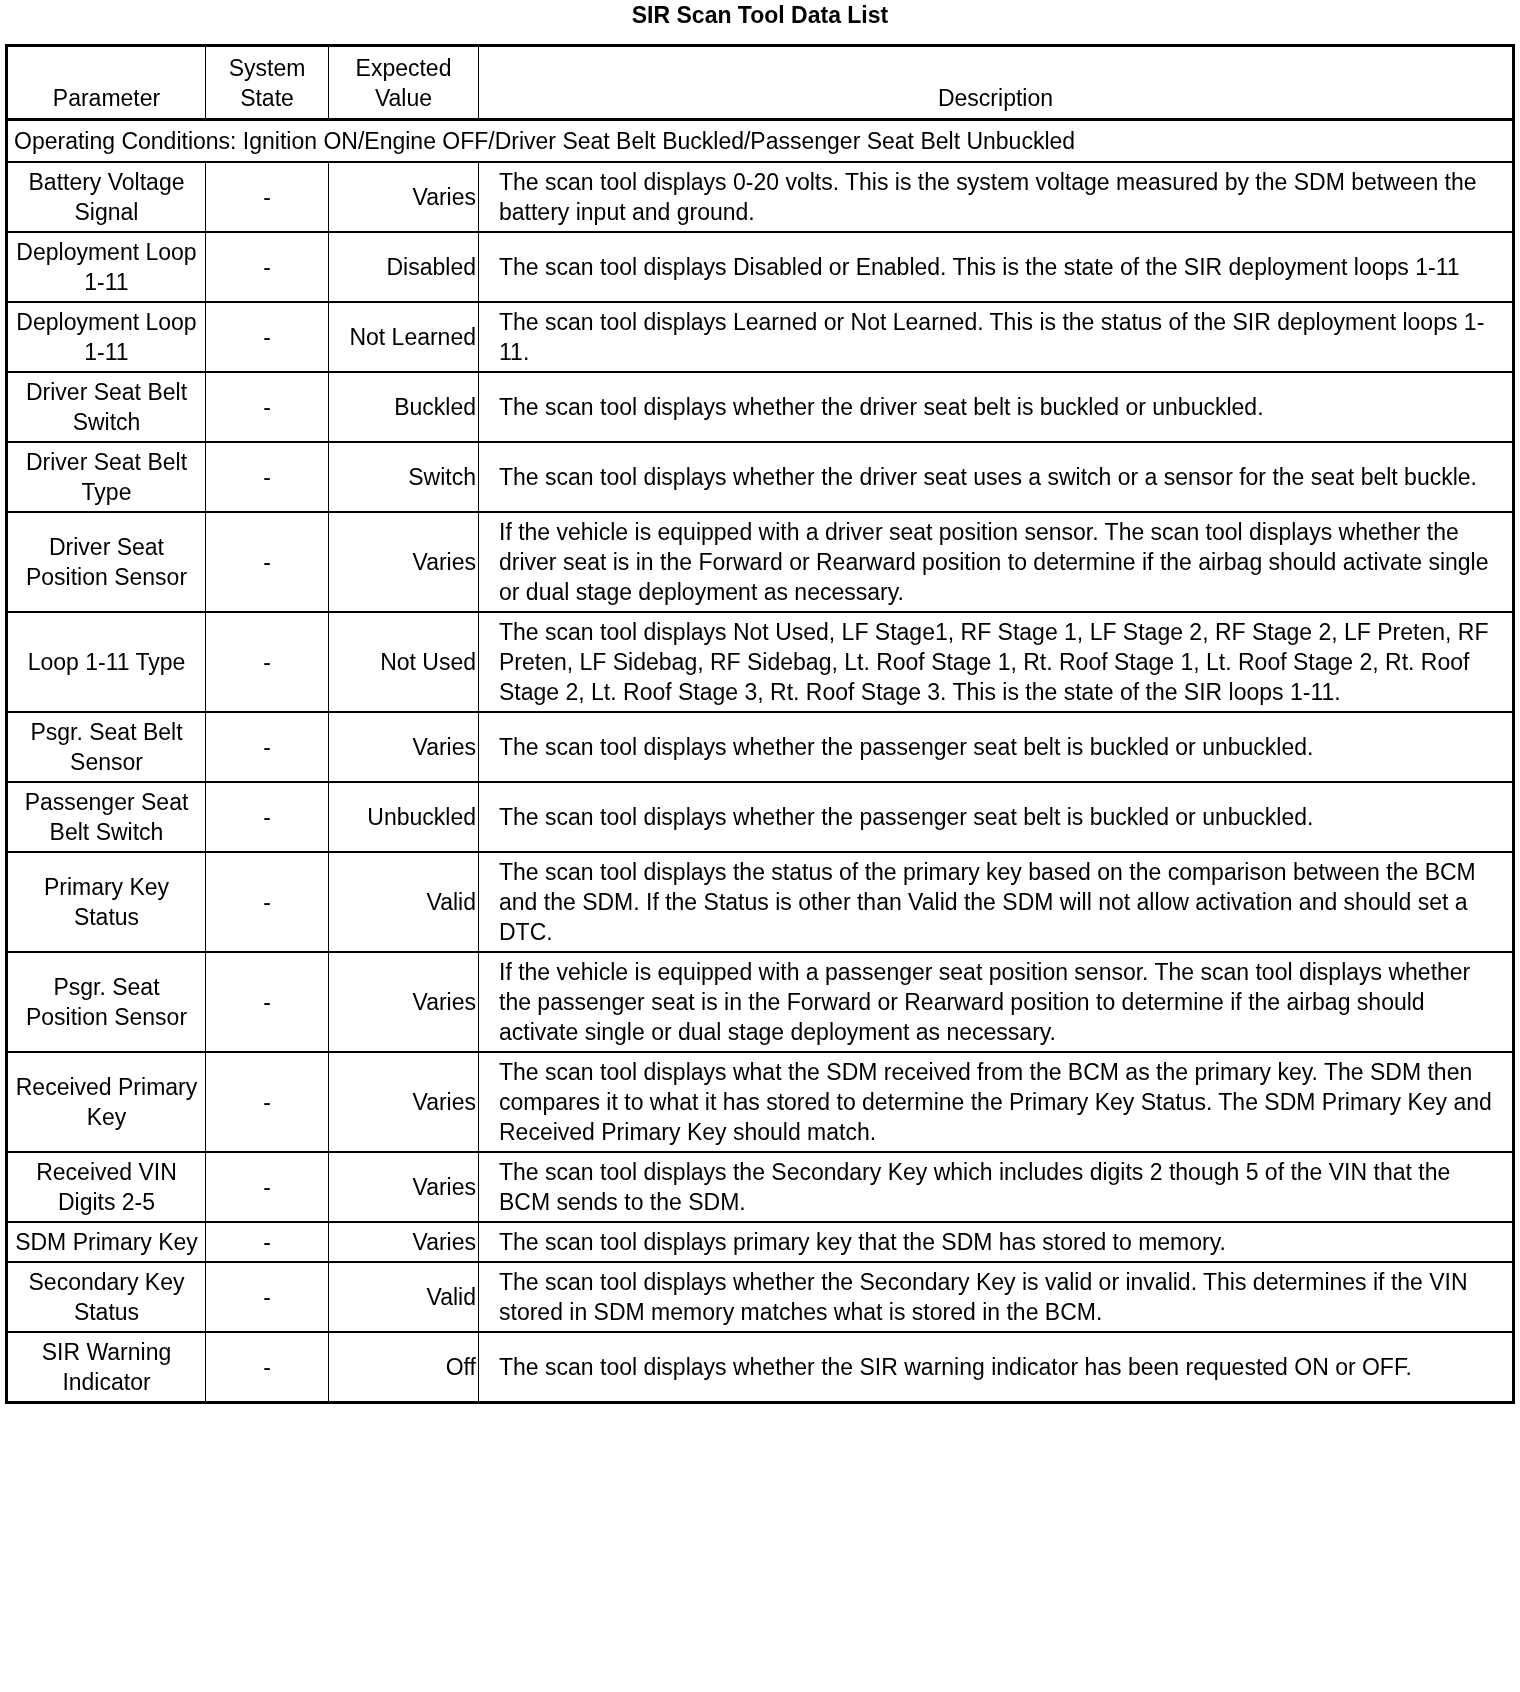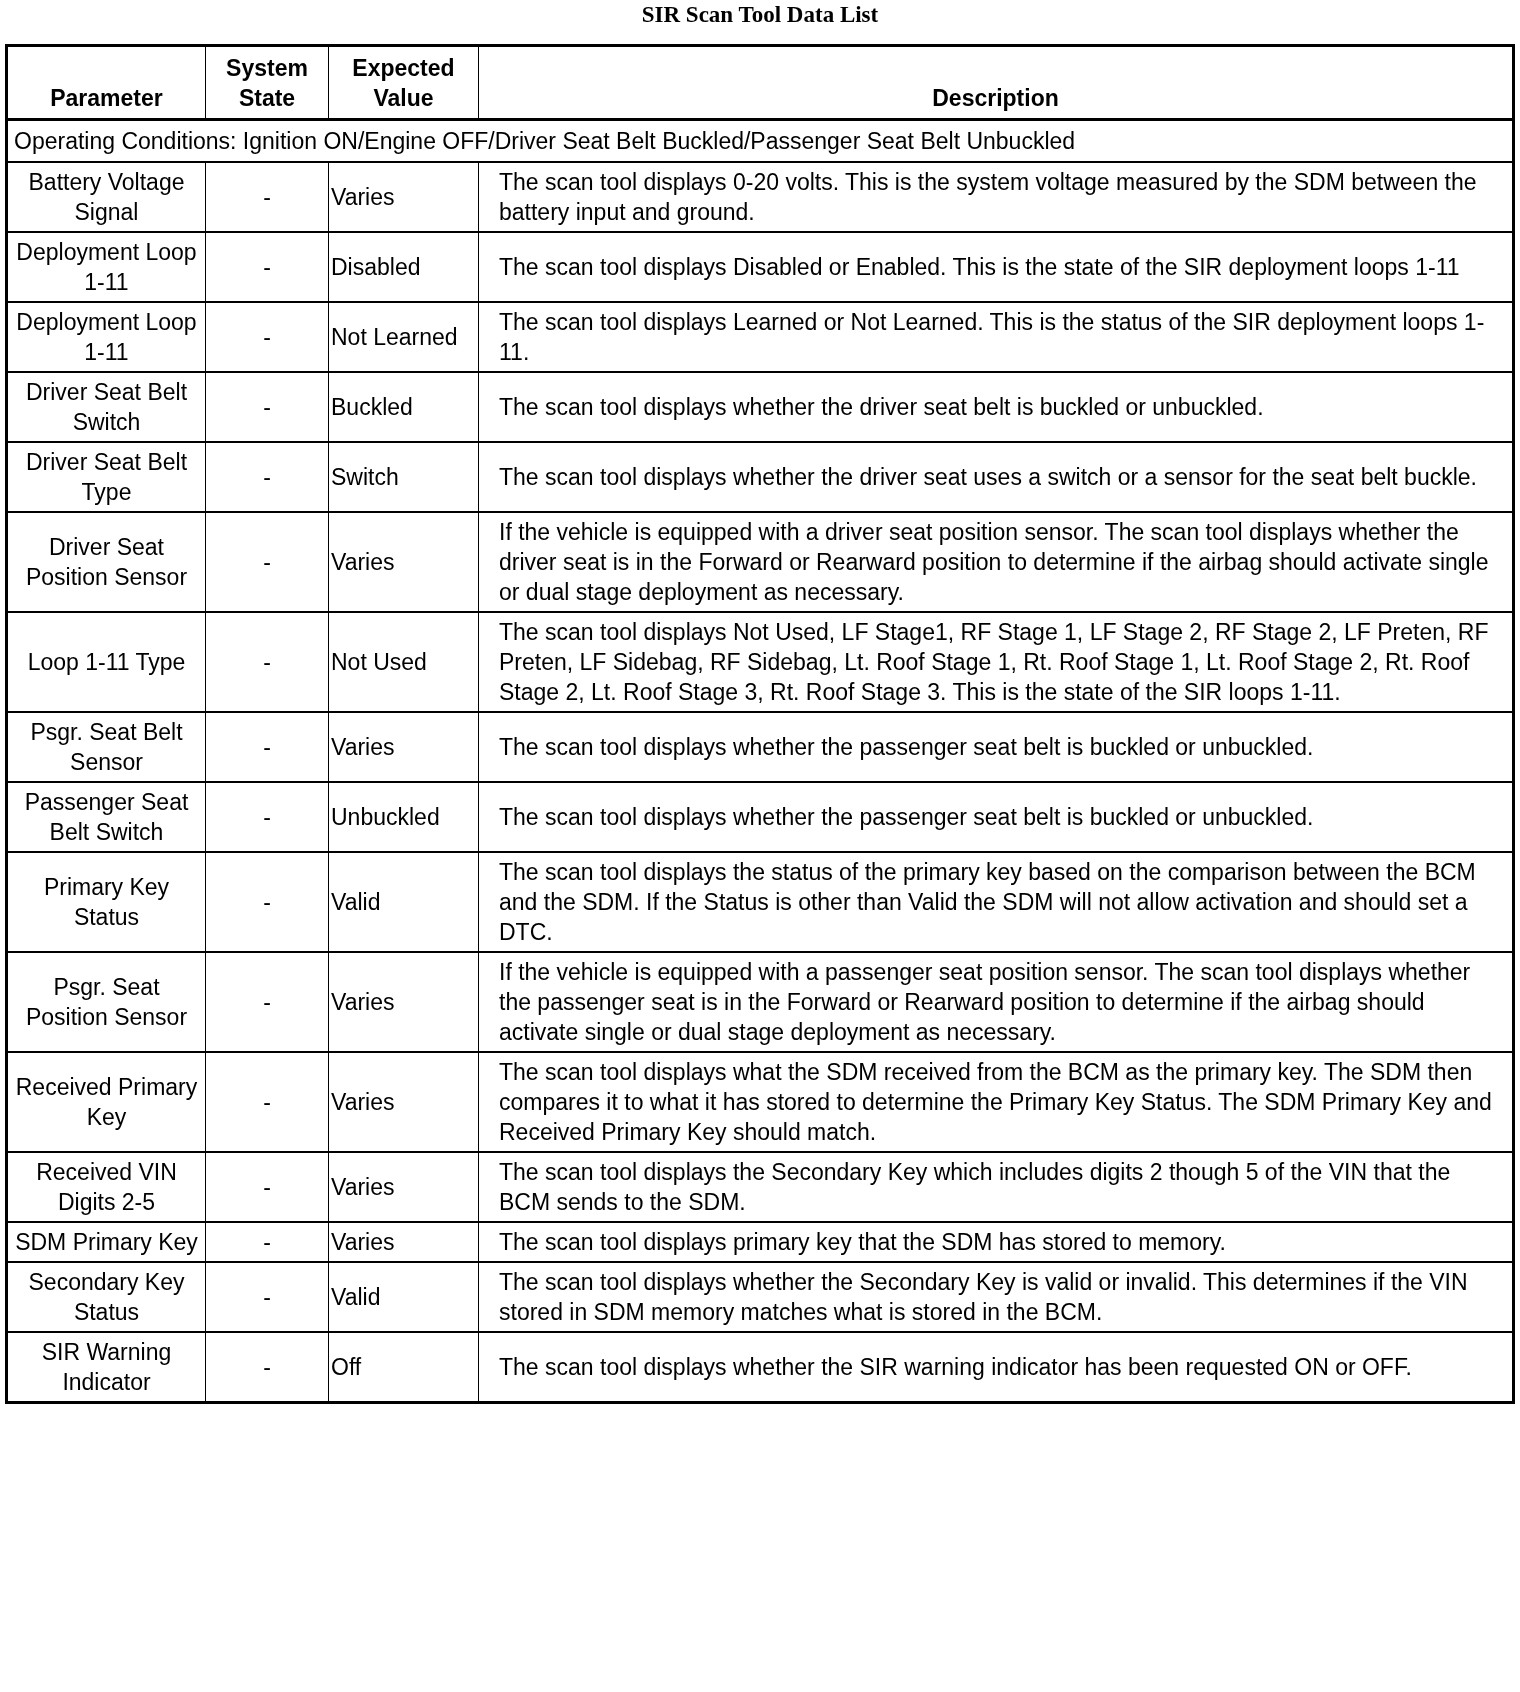--- a/index.html
+++ b/index.html
@@ -18,55 +18,54 @@
     .doc-title {
       position: absolute;
       top: 0;
       left: 0;
       width: 1520px;
       text-align: center;
       font-weight: bold;
       font-size: 23px;
       line-height: 30px;
       padding-top: 0px;
-      font-family: Liberation Serif, serif;
     }
     table.data-table {
       position: absolute;
       top: 44px;
       left: 5px;
       width: 1510px;
       border-collapse: collapse;
       border: 3px solid #000;
       table-layout: fixed;
       font-size: 23px;
       line-height: 30px;
     }
     table.data-table col.c-param { width: 199px; }
     table.data-table col.c-state { width: 123px; }
     table.data-table col.c-exp { width: 150px; }
     table.data-table col.c-desc { width: auto; }
     table.data-table th {
-      font-weight: bold;
+      font-weight: normal;
       text-align: center;
       vertical-align: bottom;
       border: 1.5px solid #000;
       border-bottom: 3px solid #000;
       padding: 4px 4px 5px 4px;
       height: 62px;
     }
     table.data-table td {
       border: 1.5px solid #000;
       border-bottom: 2.5px solid #000;
       padding: 4px 6px 4px 6px;
       vertical-align: middle;
     }
     table.data-table td.param { text-align: center; }
     table.data-table td.state { text-align: center; }
-    table.data-table td.expected { text-align: left; white-space: nowrap; padding-left: 2px; padding-right: 2px; }
+    table.data-table td.expected { text-align: right; white-space: nowrap; padding-left: 2px; padding-right: 2px; }
     table.data-table td.desc { text-align: left; padding-left: 20px; }
     tr.conditions td {
       padding: 3px 6px;
       height: 34px;
     }
     .cond-label { font-weight: normal; }
   </style>
 </head>
 <body>
 

